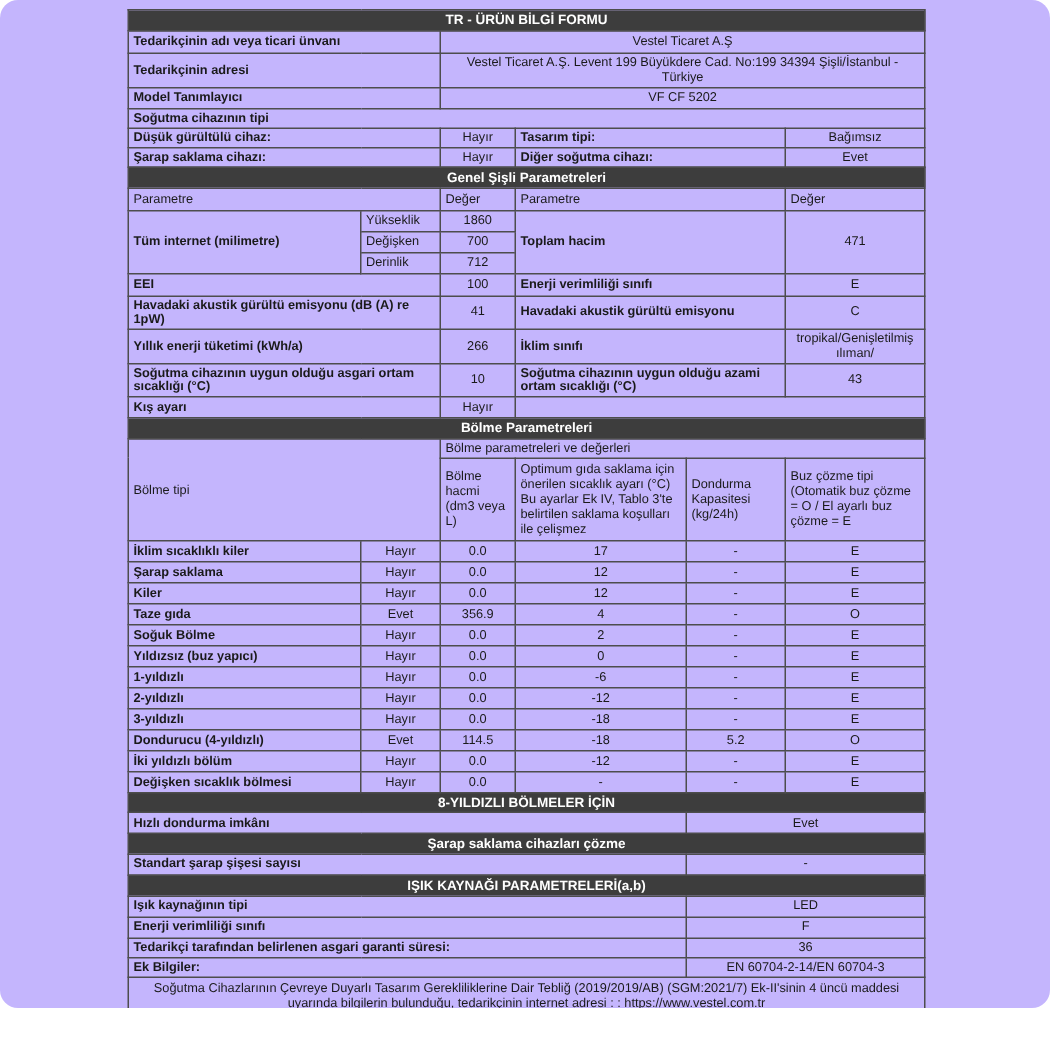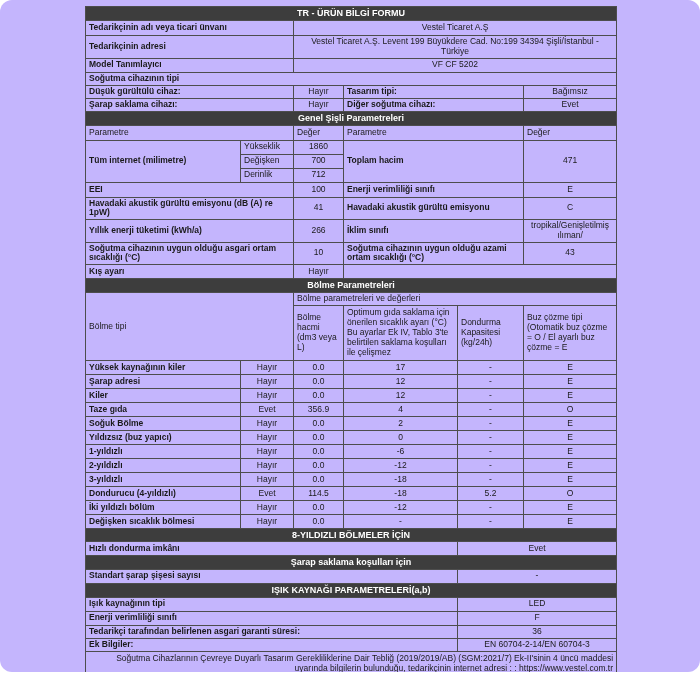--- a/index.html
+++ b/index.html
@@ -32,21 +32,21 @@
   tr.h26 { height: 26px; } tr.h16 { height: 16px; }
   td.bar {
     background: #3d3d3d; color: #ffffff;
     font-weight: bold; text-align: center;
     font-size: 9px;
   }
   td.lbl { font-weight: bold; text-align: left; }
   td.hdr { font-weight: normal; text-align: left; }
   td.val { text-align: center; font-weight: normal; }
   td.valb { text-align: center; font-weight: normal; }
-  td.note { font-weight: normal; text-align: right; }
+  td.note { font-weight: normal; text-align: center; }
   .footer {
     position: absolute; left: 0; top: 686px; width: 700px;
     text-align: center;
     font-family: "Liberation Serif", serif;
     font-size: 9px; color: #333333;
   }
 </style>
 </head>
 <body>
 
@@ -156,29 +156,29 @@
         <td class="hdr" colspan="4">Bölme parametreleri ve değerleri</td>
       </tr>
       <tr class="h55">
         <td class="hdr">Bölme hacmi (dm3 veya L)</td>
         <td class="hdr">Optimum gıda saklama için önerilen sıcaklık ayarı (°C) Bu ayarlar Ek IV, Tablo 3'te belirtilen saklama koşulları ile çelişmez</td>
         <td class="hdr">Dondurma Kapasitesi (kg/24h)</td>
         <td class="hdr">Buz çözme tipi (Otomatik buz çözme = O / El ayarlı buz çözme = E</td>
       </tr>
 
       <tr>
-        <td class="lbl">Yüksek kaynağının kiler</td>
+        <td class="lbl">İklim sıcaklıklı kiler</td>
         <td class="val">Hayır</td>
         <td class="val">0.0</td>
         <td class="val">17</td>
         <td class="val">-</td>
         <td class="val">E</td>
       </tr>
       <tr>
-        <td class="lbl">Şarap adresi</td>
+        <td class="lbl">Şarap saklama</td>
         <td class="val">Hayır</td>
         <td class="val">0.0</td>
         <td class="val">12</td>
         <td class="val">-</td>
         <td class="val">E</td>
       </tr>
       <tr>
         <td class="lbl">Kiler</td>
         <td class="val">Hayır</td>
         <td class="val">0.0</td>
@@ -261,21 +261,21 @@
 
       <tr class="h13">
         <td class="bar" colspan="6">8-YILDIZLI BÖLMELER İÇİN</td>
       </tr>
       <tr>
         <td class="lbl" colspan="4">Hızlı dondurma imkânı</td>
         <td class="valb" colspan="2">Evet</td>
       </tr>
 
       <tr class="h13">
-        <td class="bar" colspan="6">Şarap saklama koşulları için</td>
+        <td class="bar" colspan="6">Şarap saklama cihazları çözme</td>
       </tr>
       <tr>
         <td class="lbl" colspan="4">Standart şarap şişesi sayısı</td>
         <td class="val" colspan="2">-</td>
       </tr>
 
       <tr>
         <td class="bar" colspan="6">IŞIK KAYNAĞI PARAMETRELERİ(a,b)</td>
       </tr>
       <tr>

